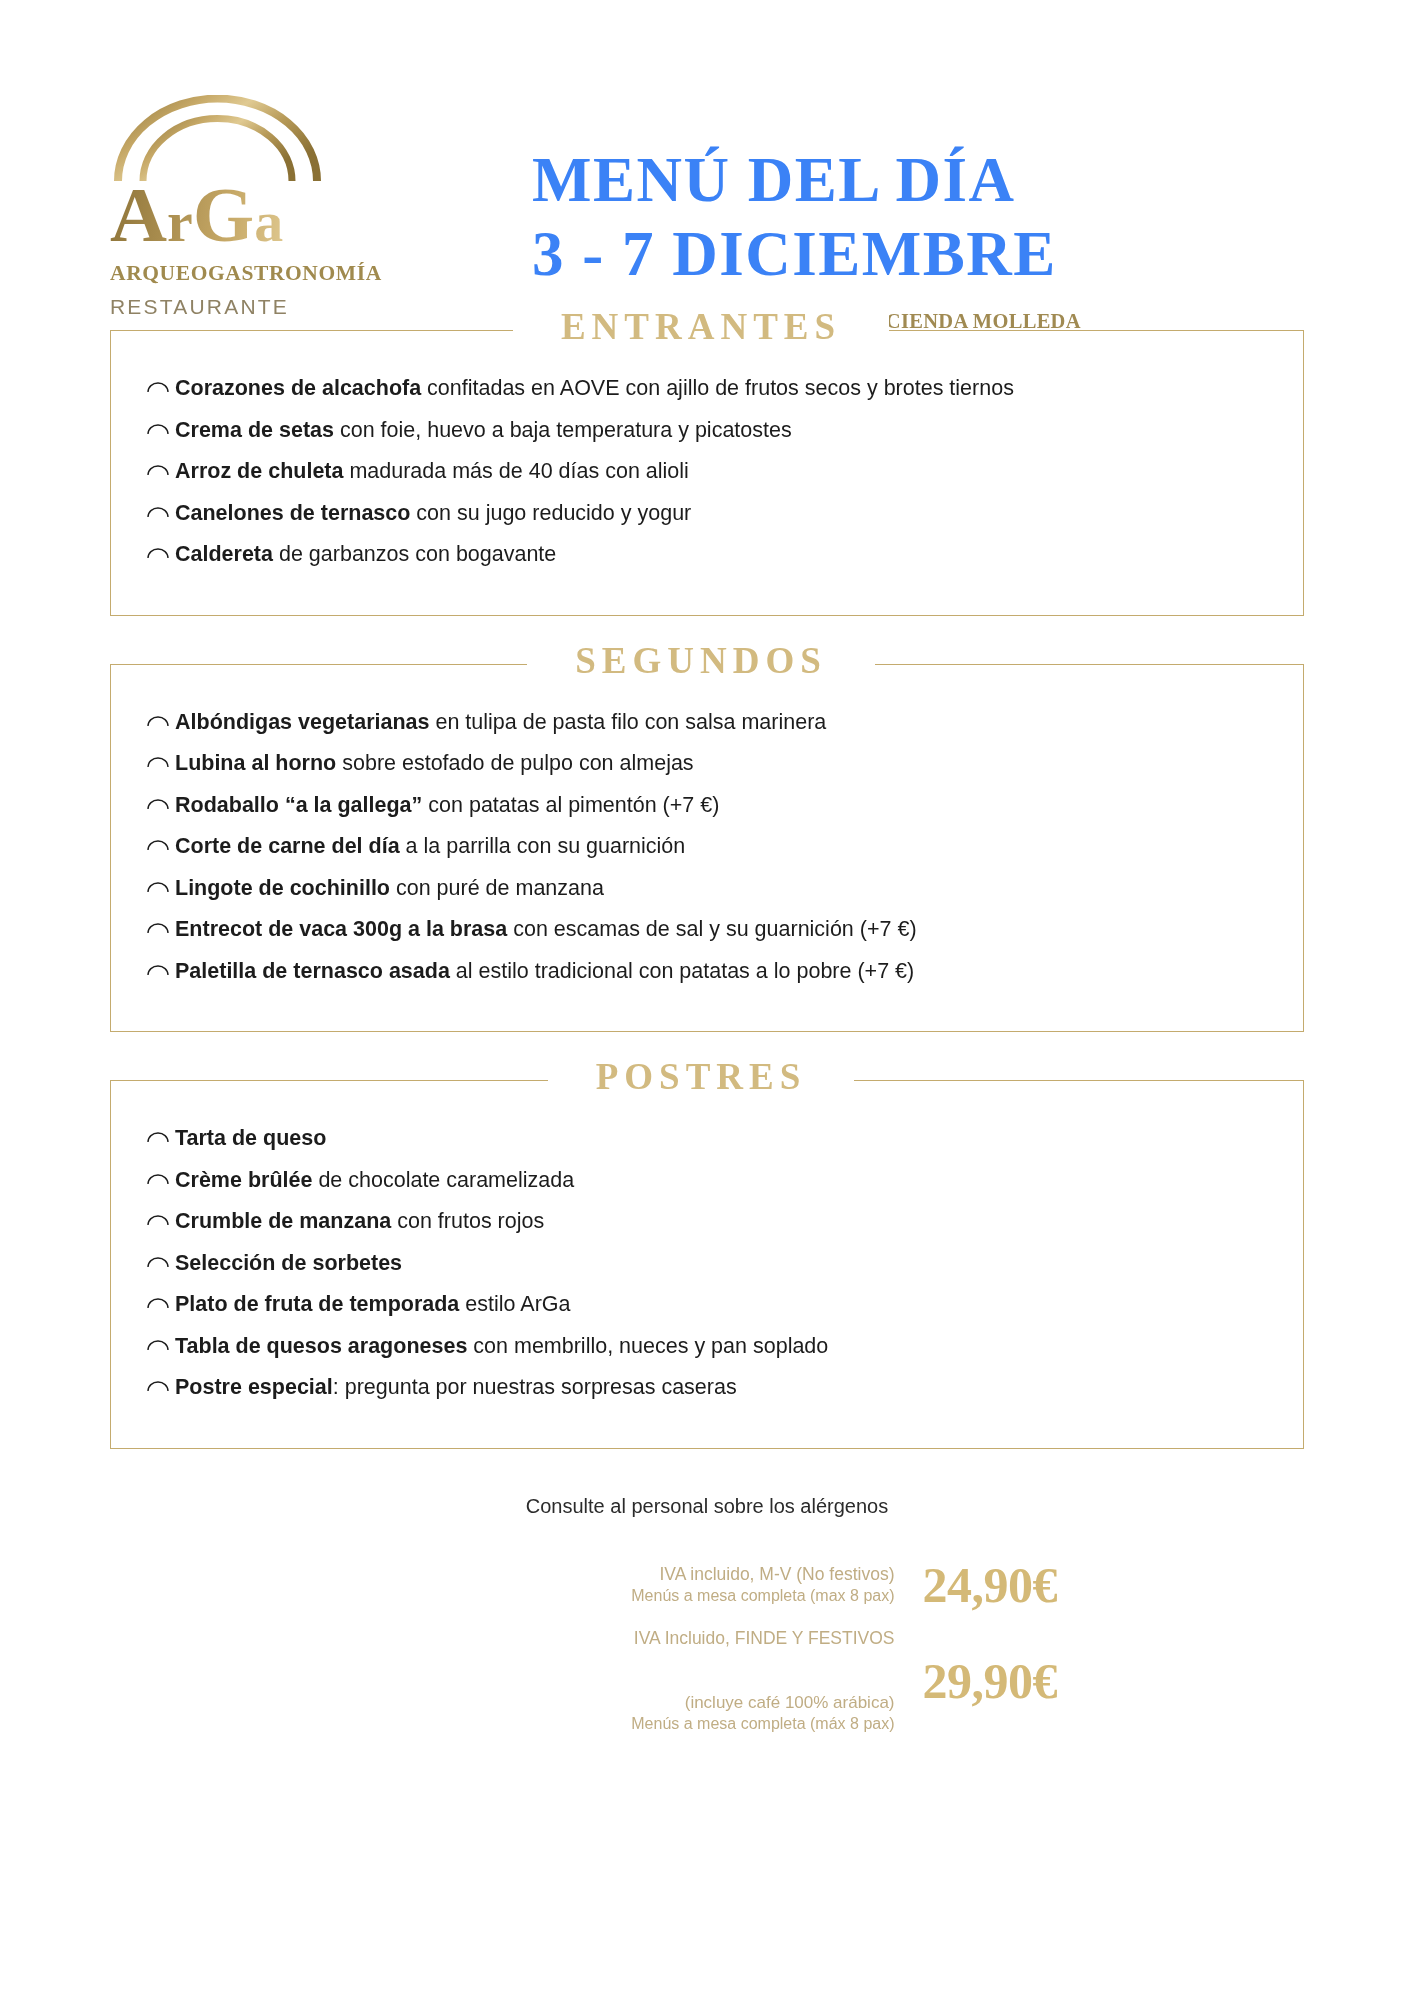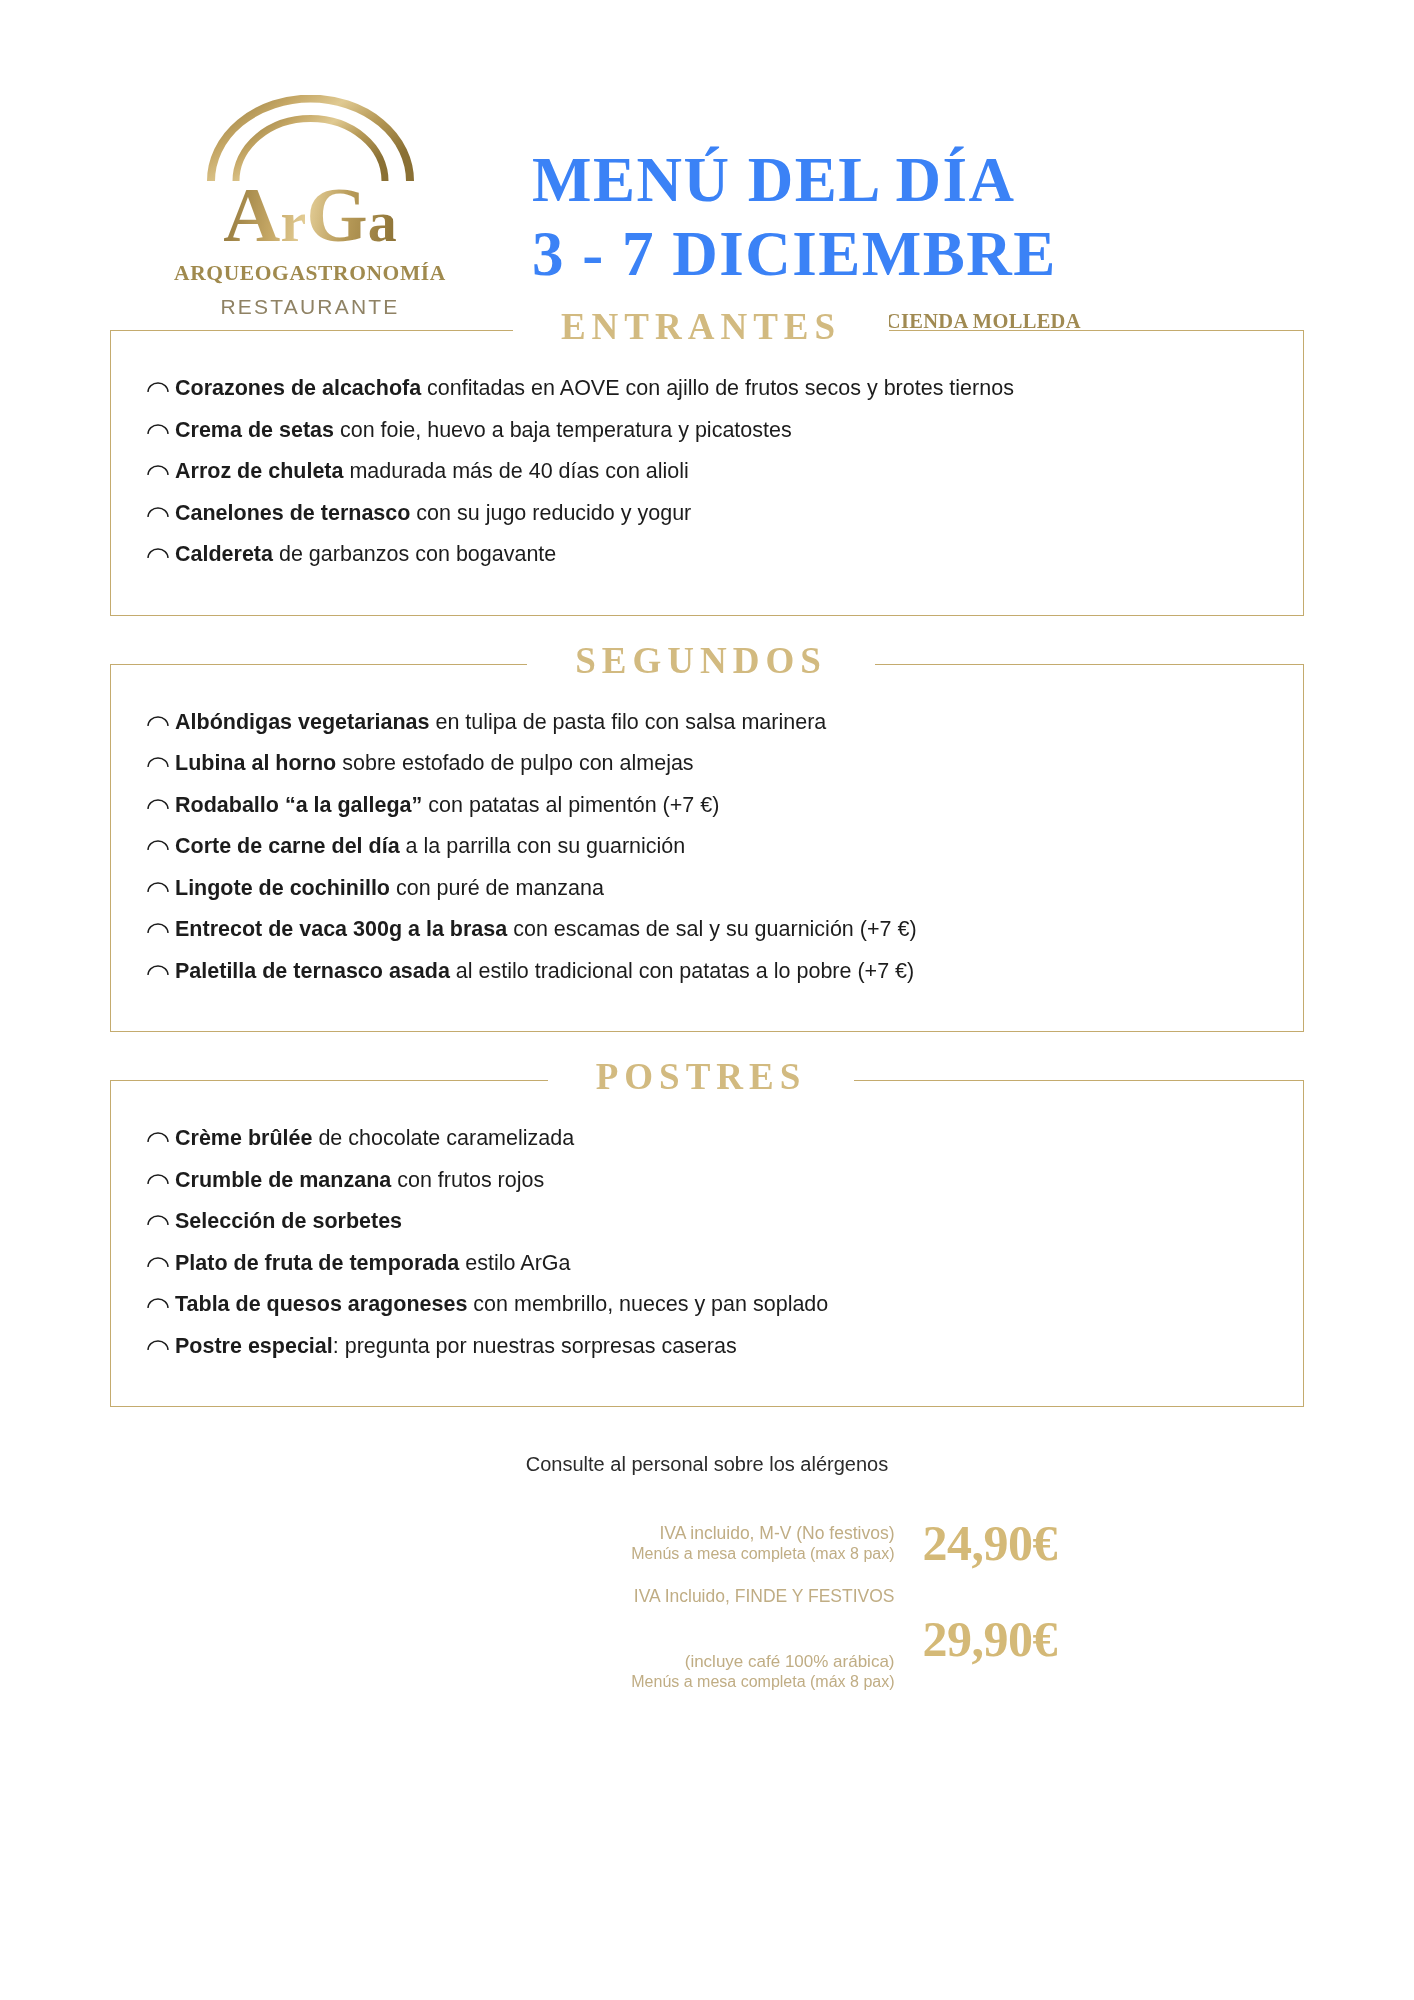--- a/index.html
+++ b/index.html
@@ -31,21 +31,20 @@
     align-items: flex-start;
     padding: 95px 0 0 0;
     height: 330px;
   }
 
   .logo-block {
     width: 400px;
     margin-left: 110px;
     display: flex;
     flex-direction: column;
-    align-items: center;
     flex: 0 0 auto;
   }
 
   .logo-arch {
     width: 215px;
     height: 88px;
     display: block;
     margin-bottom: -6px;
   }
 
@@ -391,20 +390,28 @@
 
   <div class="gap"></div>
 
   <div class="section">
     <div class="section-frame">
       <div class="section-heading">
         <span>POSTRES</span>
       </div>
       <div class="items">
 
+        <div class="item">
+          <span class="bullet">
+            <svg width="22" height="12" viewBox="0 0 22 12">
+                <path d="M1 11 A 10 9 0 0 1 21 11" fill="none" stroke="#1c1c1c" stroke-width="1.4"></path>
+              </svg>
+          </span>
+          <span class="item-text"><b>Tarta de queso</b><span></span></span>
+        </div>
 
         <div class="item">
           <span class="bullet">
             <svg width="22" height="12" viewBox="0 0 22 12">
                 <path d="M1 11 A 10 9 0 0 1 21 11" fill="none" stroke="#1c1c1c" stroke-width="1.4"></path>
               </svg>
           </span>
           <span class="item-text"><b>Crème brûlée</b><span> de chocolate caramelizada</span></span>
         </div>
 

